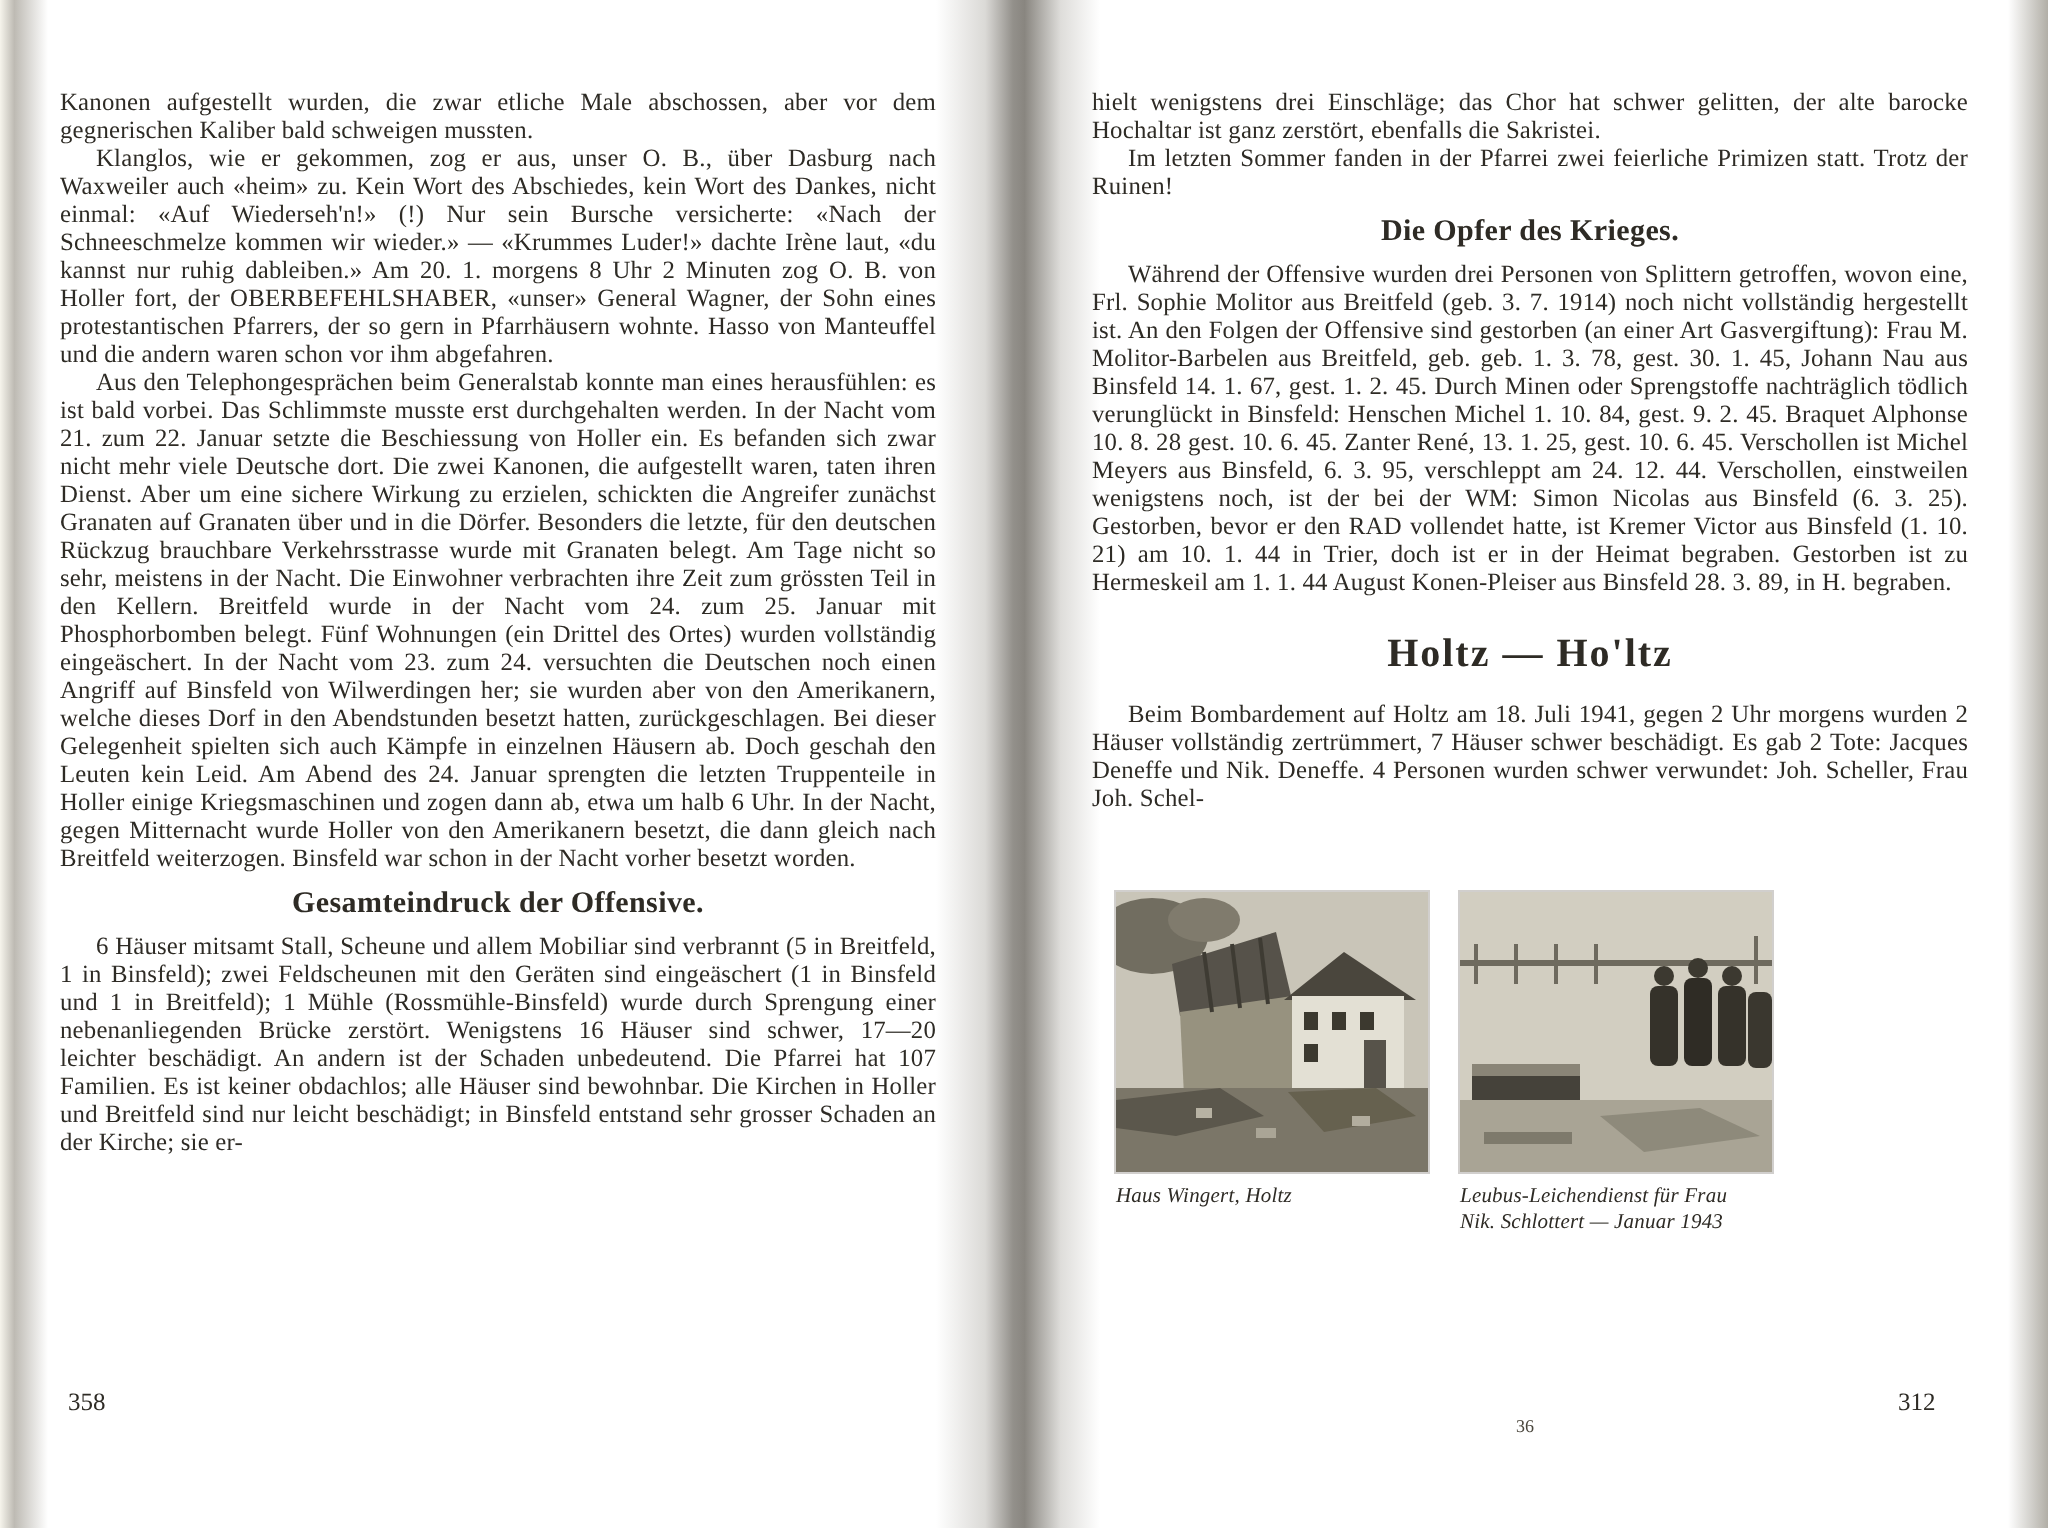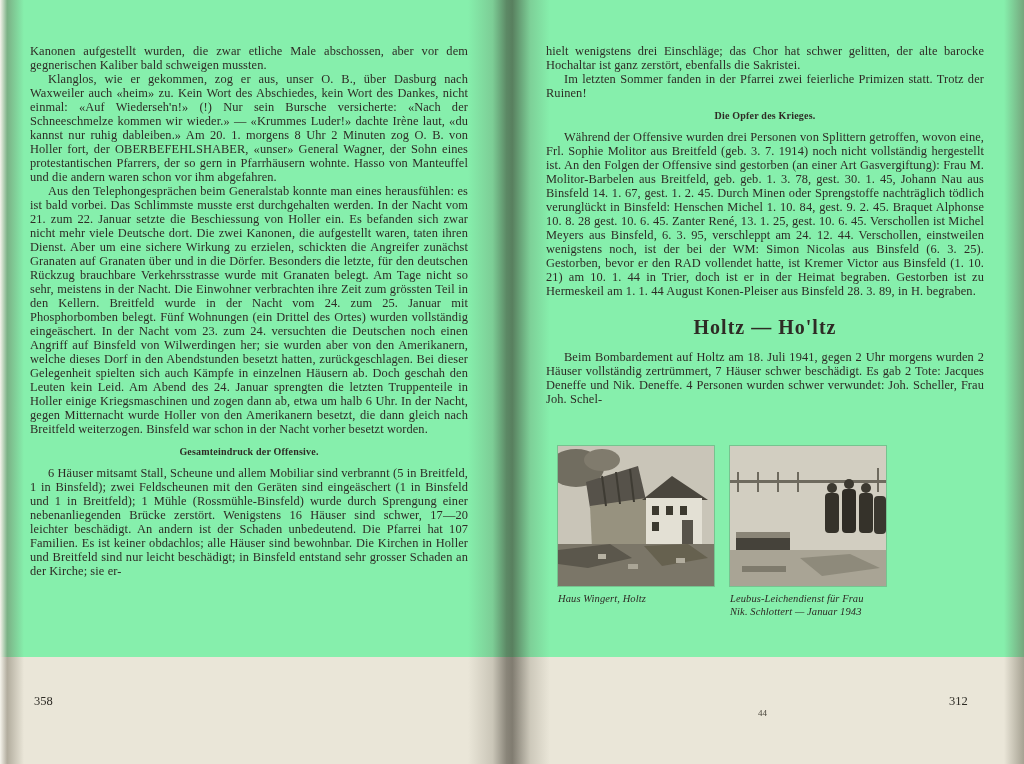--- a/index.html
+++ b/index.html
@@ -3,35 +3,35 @@
 <meta charset="utf-8">
 <style>
   html,body{margin:0;padding:0;}
   body{
     width:1024px;height:764px;
     background:#eae6d8;
     font-family:"Liberation Serif","DejaVu Serif",serif;
     color:#2e2b25;
     overflow:hidden;
   }
-  .spread{position:relative;width:1024px;height:657px;background:#86efac;}
+  .spread{position:relative;width:1024px;height:764px;background:#ffffff;}
 
   
   .page-text{
     position:absolute;top:44px;width:438px;
     font-size:12.4px;line-height:14px;text-align:justify;
     letter-spacing:0.1px;
   }
   .page-text.left{left:30px;}
   .page-text.right{left:546px;}
   .page-text p{margin:0;text-indent:18px;}
   .page-text p.cont{text-indent:0;}
   h3.sec{
     margin:9px 0 7px 0;text-align:center;
-    font-size:10px;font-weight:bold;letter-spacing:0.2px;
+    font-size:15px;font-weight:bold;letter-spacing:0.2px;
   }
   h2.chapter{
     margin:22px 0 16px 0;text-align:center;
     font-size:20px;font-weight:bold;letter-spacing:1px;
   }
 
   
   .photos{display:flex;gap:16px;margin:40px 0 0 12px;}
   .photos figure{margin:0;width:156px;}
   .photos svg{display:block;box-shadow:0 0 0 1px rgba(70,65,55,0.25);}
@@ -144,14 +144,14 @@
       </figure>
     </div>
   </div>
 
   <div class="gutter"></div>
   <div class="edge edge-l"></div>
   <div class="edge edge-r"></div>
 
   <div class="pn pn-left">358</div>
   <div class="pn pn-right">312</div>
-  <div class="printmark">44</div>
+  <div class="printmark">36</div>
 </div>
 
 </body></html>

